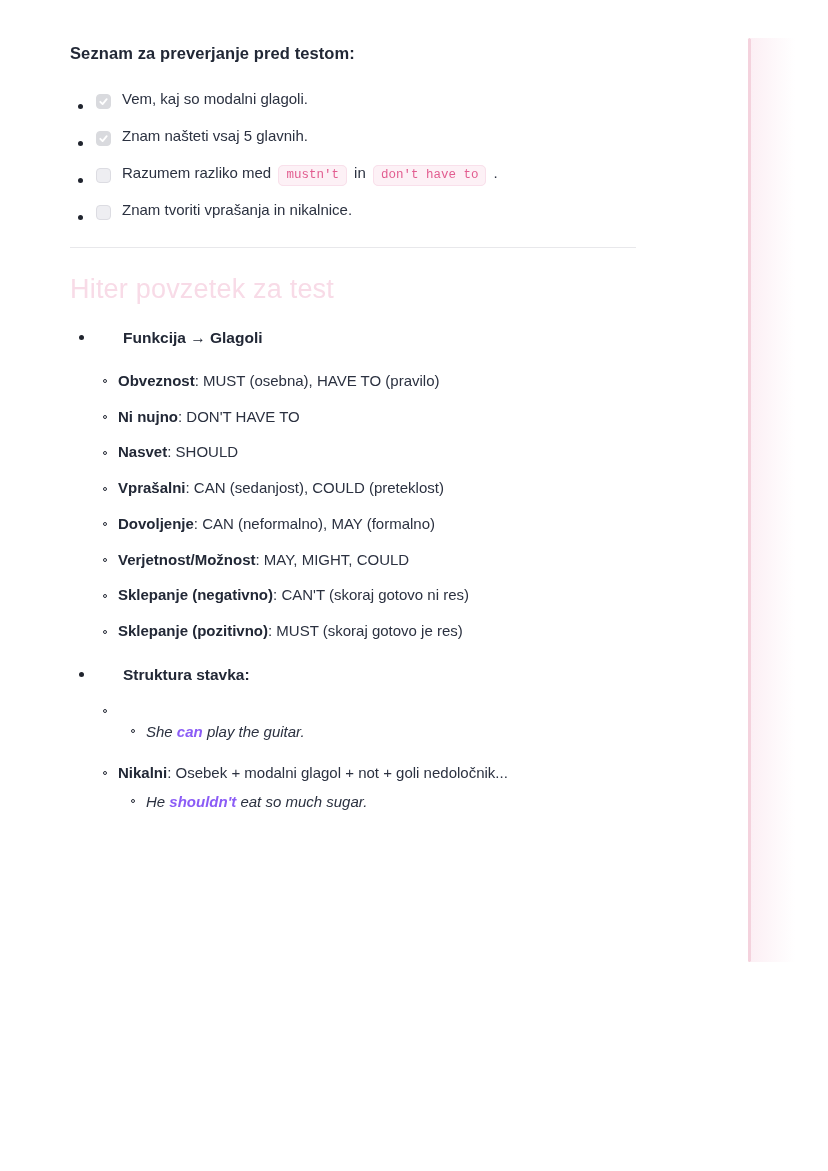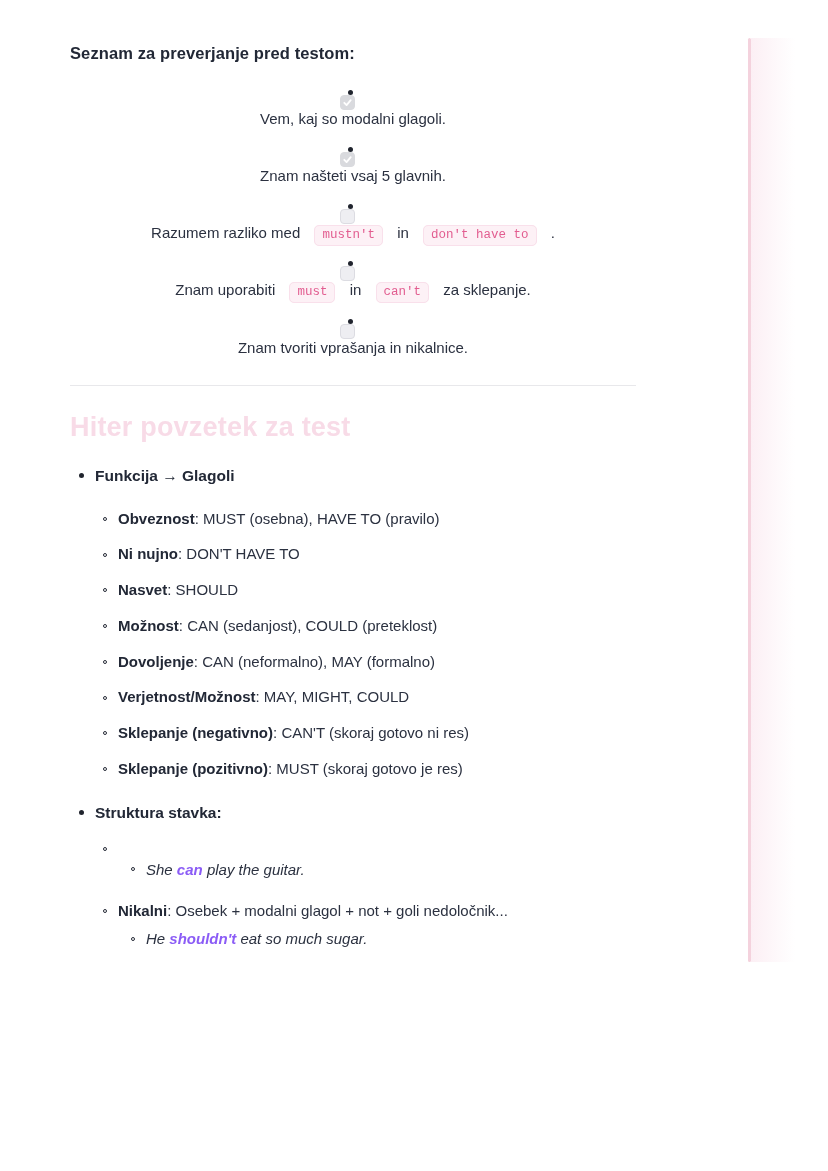--- a/index.html
+++ b/index.html
@@ -24,27 +24,26 @@
   .doc-title {
     font-size: 16.5px;
     font-weight: 700;
     color: #222836;
     letter-spacing: 0.1px;
   }
   
   .checklist { list-style: none; margin-top: 27px; }
   .check-item {
     display: flex;
-    align-items: center;
+    align-items: flex-end;
     margin-bottom: 18px;
     min-height: 16px;
     font-size: 15px;
     color: #2b3140;
     line-height: 1.25;
-    flex-direction: column;
   }
   .disc {
     flex: none;
     width: 5px; height: 5px;
     border-radius: 50%;
     background: #20242e;
     margin: 0 13px 0 8px;
   }
   .checkbox {
     flex: none;
@@ -64,44 +63,45 @@
   }
   .checkbox.checked .tick { display: block; }
   .badge {
     font-family: "Liberation Mono", "DejaVu Sans Mono", monospace;
     font-size: 12.5px;
     color: #e25d90;
     background: #fdf1f6;
     border: 1px solid #f9e0eb;
     border-radius: 5px;
     padding: 2px 7px 3px 7px;
-    margin: 0 10px;
+    margin: 0 3px;
     white-space: nowrap;
   }
   
   .divider {
     border: none;
     border-top: 1px solid #e8e8eb;
     margin-top: 27px;
     width: 566px;
   }
   
   .pink-heading {
     margin-top: 26px;
     font-size: 27px;
-    font-weight: 700;
+    font-weight: 400;
     color: #f8dbe7;
     letter-spacing: 0.2px;
   }
   .summary-list { list-style: none; margin-top: 24px; }
   .l1-item { margin-bottom: 25px; }
   .l1-row {
     display: flex;
     align-items: center;
     font-size: 15.5px;
+    gap: 28px;
   }
   .l1-row .disc { margin: 0 11px 0 9px; }
   .l1-label { font-weight: 700; color: #222836; }
   .l2-list { list-style: none; margin-top: 25px; }
   .l2-row {
     display: flex;
     align-items: center;
     margin-left: 33px;
     font-size: 15px;
     line-height: 1.25;
@@ -188,27 +188,20 @@
         <span class="checkbox">
           
         </span>
         <span class="check-text"><span>Razumem razliko med </span><code class="badge">mustn't</code><span> in </span><code class="badge">don't have to</code><span> .</span></span>
       </li>
       <li class="check-item">
         <span class="disc"></span>
         <span class="checkbox">
           
         </span>
-        <span class="check-text"><span>Znam uporabiti </span><code class="badge">must</code><span> in </span><code class="badge">can't</code><span> za sklepanje.</span></span>
-      </li>
-      <li class="check-item">
-        <span class="disc"></span>
-        <span class="checkbox">
-          
-        </span>
         <span class="check-text">Znam tvoriti vprašanja in nikalnice.</span>
       </li>
     </ul>
 
     <hr class="divider">
 
     <h2 class="pink-heading">Hiter povzetek za test</h2>
 
     <ul class="summary-list">
 
@@ -232,21 +225,21 @@
           </li>
           <li class="l2-item">
             <div class="l2-row">
                 <span class="circle"></span>
               <span class="entry"><b>Nasvet</b><span>: SHOULD</span></span>
               </div>
           </li>
           <li class="l2-item">
             <div class="l2-row">
                 <span class="circle"></span>
-              <span class="entry"><b>Možnost</b><span>: CAN (sedanjost), COULD (preteklost)</span></span>
+              <span class="entry"><b>Vprašalni</b><span>: CAN (sedanjost), COULD (preteklost)</span></span>
               </div>
           </li>
           <li class="l2-item">
             <div class="l2-row">
                 <span class="circle"></span>
               <span class="entry"><b>Dovoljenje</b><span>: CAN (neformalno), MAY (formalno)</span></span>
               </div>
           </li>
           <li class="l2-item">
             <div class="l2-row">

